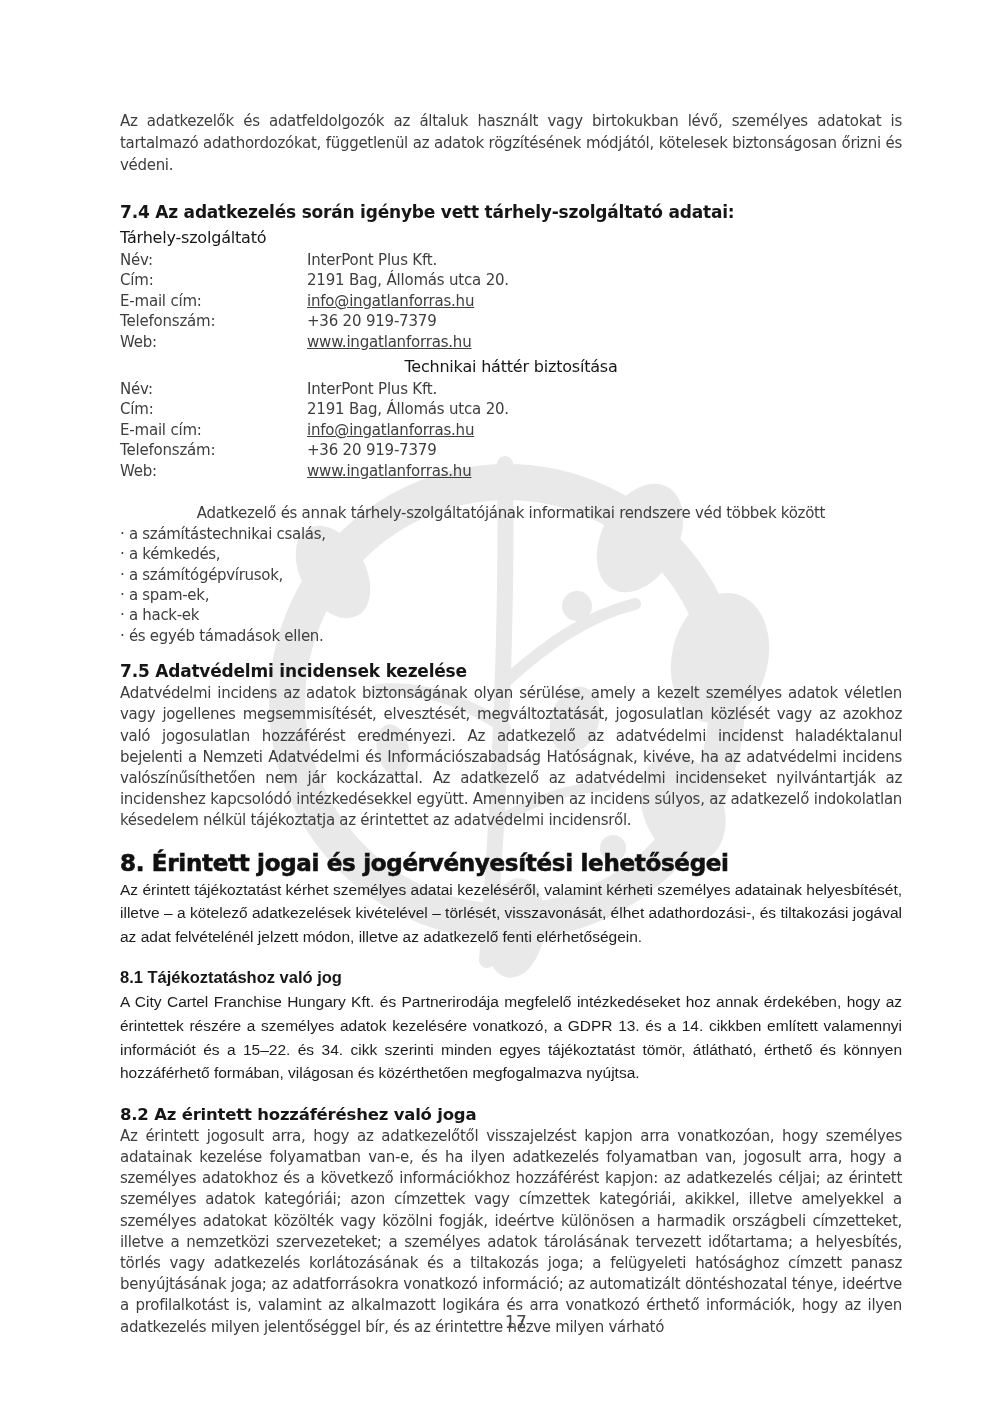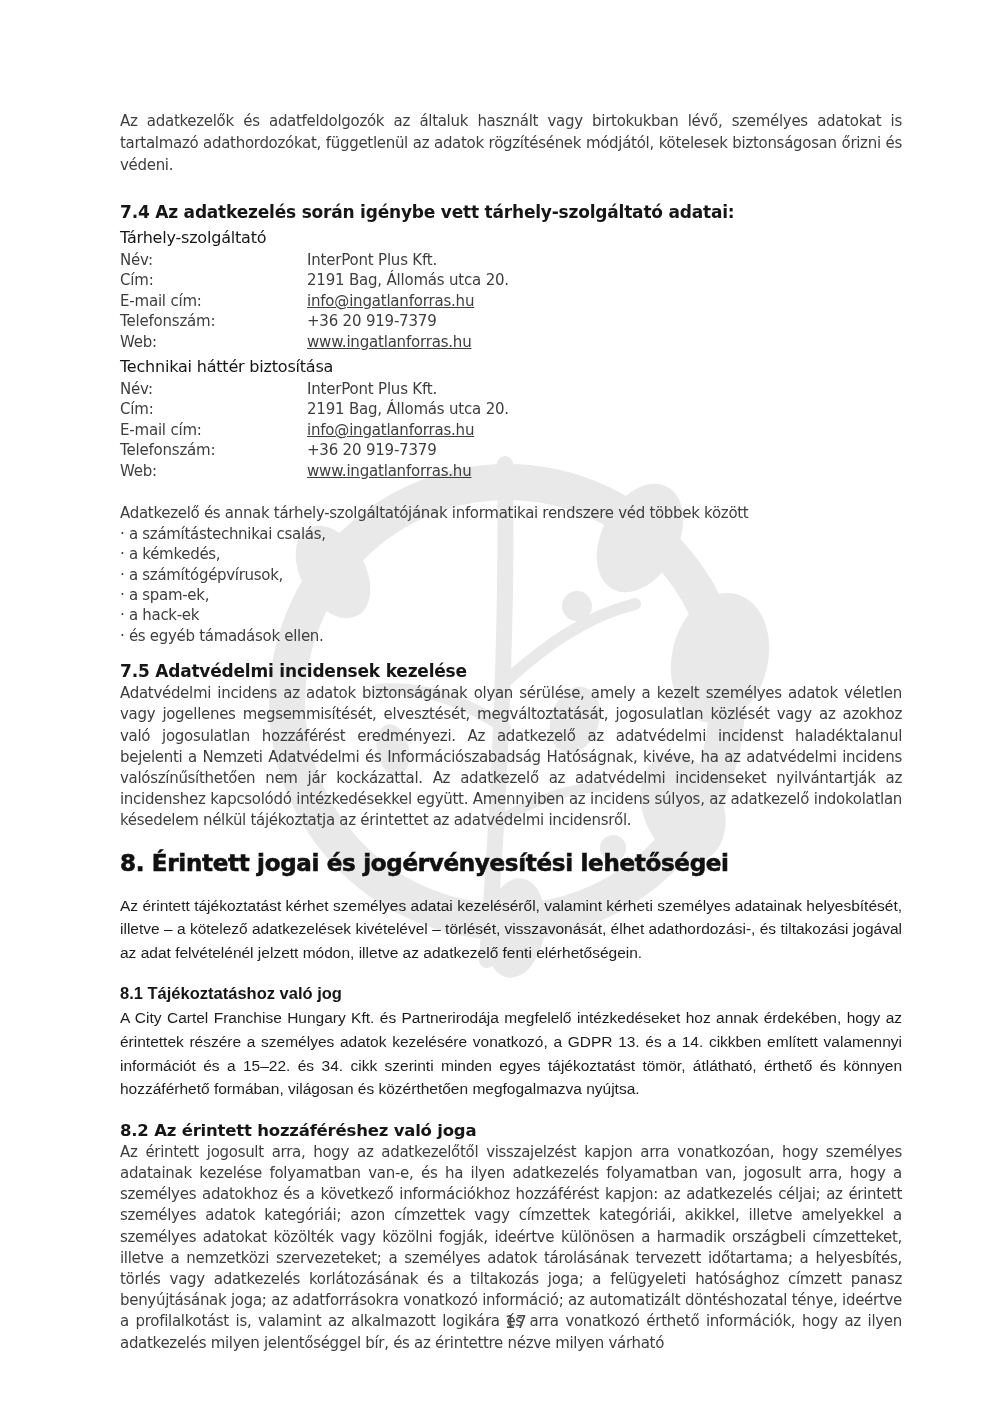--- a/index.html
+++ b/index.html
@@ -60,21 +60,21 @@
     color: #3e3e3e;
     letter-spacing: -0.2px;
   }
   .contact-value {
     font-size: 15px;
     color: #3e3e3e;
     letter-spacing: -0.2px;
     text-decoration: none;
   }
   a.contact-value.link { text-decoration: underline; color: #3e3e3e; cursor: pointer; }
-  .mt16 { margin-top: 16px; }
+  .mt16 { margin-top: 16px; text-align: center; }
   .bullet-list { list-style: none; }
   .bullet-list li {
     font-size: 15px;
     line-height: 20.4px;
     letter-spacing: -0.3px;
     color: #3e3e3e;
   }
   h1.big-heading {
     font-size: 23px;
     font-weight: bold;
@@ -83,21 +83,20 @@
     margin-top: 16px;
     line-height: 30px;
     -webkit-text-stroke: 0.6px #111111;
   }
   .sans-par {
     font-family: "Liberation Sans", sans-serif;
     font-size: 15.5px;
     line-height: 23.6px;
     color: #1d1d1d;
     text-align: justify;
-    margin-top: 16px;
   }
   h2.sans-heading {
     font-family: "Liberation Sans", sans-serif;
     font-size: 16.5px;
     font-weight: bold;
     color: #161616;
     margin-top: 18px;
     line-height: 22px;
   }
   .sans-body { margin-top: 2px; }

